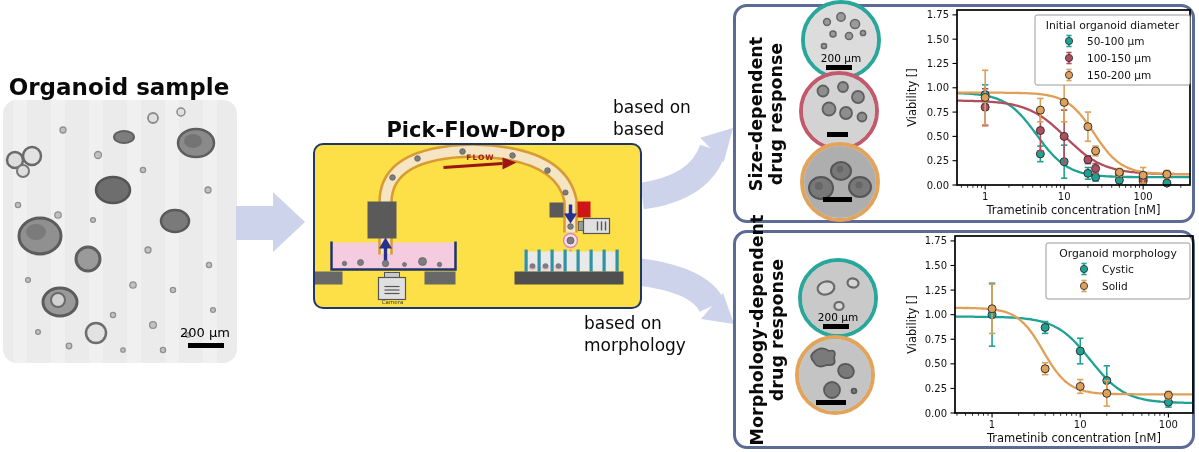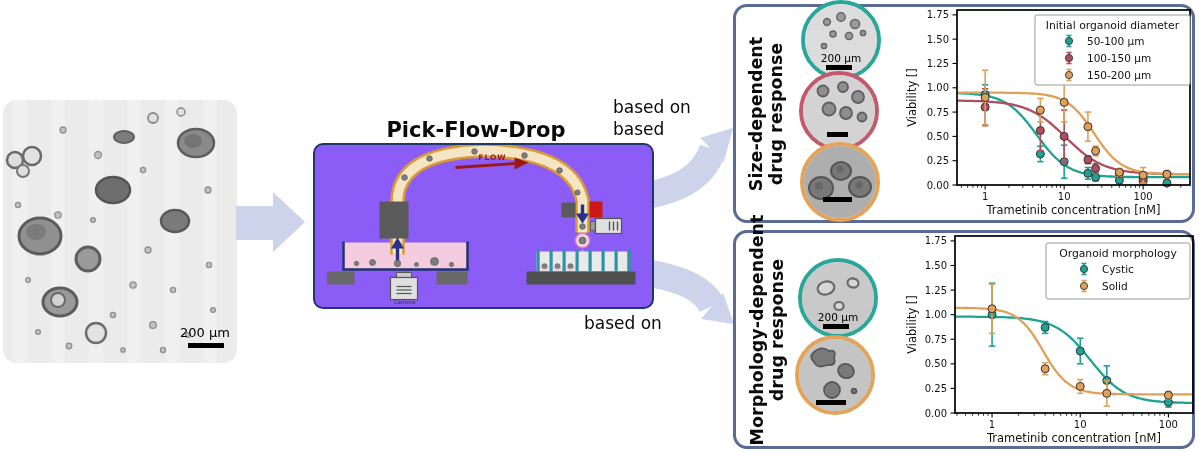--- a/index.html
+++ b/index.html
@@ -2,36 +2,37 @@
 <html><head>
 <meta charset="utf-8">
 <style>
   html,body{margin:0;padding:0;background:#fff;}
   #stage{position:relative;width:1199px;height:452px;background:#fff;overflow:hidden;
          font-family:"DejaVu Sans","Liberation Sans",sans-serif;color:#0a0a0a;}
   .abs{position:absolute;}
   .btxt{font-weight:700;color:#0a0a0a;}
   .title-c{text-align:center;}
   .panel{position:absolute;width:456px;height:213px;border:3px solid #5c6b95;border-radius:14px;background:#fff;}
-  .sortbox{position:absolute;left:313px;top:143px;width:325px;height:162px;border:2.5px solid #1f3766;border-radius:10px;background:#8b5cf6;padding-left:12px;}
+  .sortbox{position:absolute;left:313px;top:143px;width:325px;height:162px;border:2.5px solid #1f3766;border-radius:10px;background:#fde047;}
   .vlabel{position:absolute;transform:translate(-50%,-50%) rotate(-90deg);text-align:center;
           font-weight:700;font-size:17.5px;line-height:20px;white-space:nowrap;}
   .circ{position:absolute;width:80px;height:80px;box-sizing:border-box;border:4px solid #888;
         border-radius:50%;overflow:hidden;background:#d9d9d9;}
   .circ svg{position:absolute;left:0;top:0;}
   .scale-txt{position:absolute;font-weight:400;font-size:11px;color:#000;text-align:center;width:60px;}
   .scale-bar{position:absolute;background:#000;}
   .branch{position:absolute;font-weight:400;font-size:17px;line-height:22px;}
   svg text{font-family:"DejaVu Sans","Liberation Sans",sans-serif;}
 </style>
 </head>
 <body>
 
 <div id="stage">
 
+  <div class="abs btxt title-c" style="left:4px;top:74px;width:230px;font-size:23px;">Organoid sample</div>
 
   <svg class="abs" style="left:3px;top:100px;border-radius:14px;" width="234" height="263" viewBox="0 0 234 263">
     <rect width="234" height="263" fill="#ebebeb"></rect>
     <g opacity="0.55">
       <rect x="10" y="0" width="14" height="263" fill="#f4f4f4"></rect>
         <rect x="48" y="0" width="14" height="263" fill="#f4f4f4"></rect>
       <rect x="86" y="0" width="14" height="263" fill="#f4f4f4"></rect>
         <rect x="124" y="0" width="14" height="263" fill="#f4f4f4"></rect>
       <rect x="162" y="0" width="14" height="263" fill="#f4f4f4"></rect>
         <rect x="200" y="0" width="14" height="263" fill="#f4f4f4"></rect>
@@ -196,20 +197,21 @@
       <rect x="202" y="129" width="109" height="13" fill="#4f4f4f"></rect>
     </svg>
   </div>
 
   <div class="branch" style="left:613px;top:96px;">
     <div>based on</div>
     <div>based</div>
   </div>
   <div class="branch" style="left:584px;top:312px;">
     <div>based on</div>
+    <div>morphology</div>
   </div>
 
   <div class="panel" style="left:733px;top:4px;">
     <div class="vlabel" style="left:30px;top:107px;">
       <div>Size-dependent</div>
       <div>drug response</div>
     </div>
 
     <div class="circ" style="left: 65px; top: -7px; border-color: rgb(42, 167, 155);">
       <svg width="72" height="72" viewBox="0 0 72 72">

